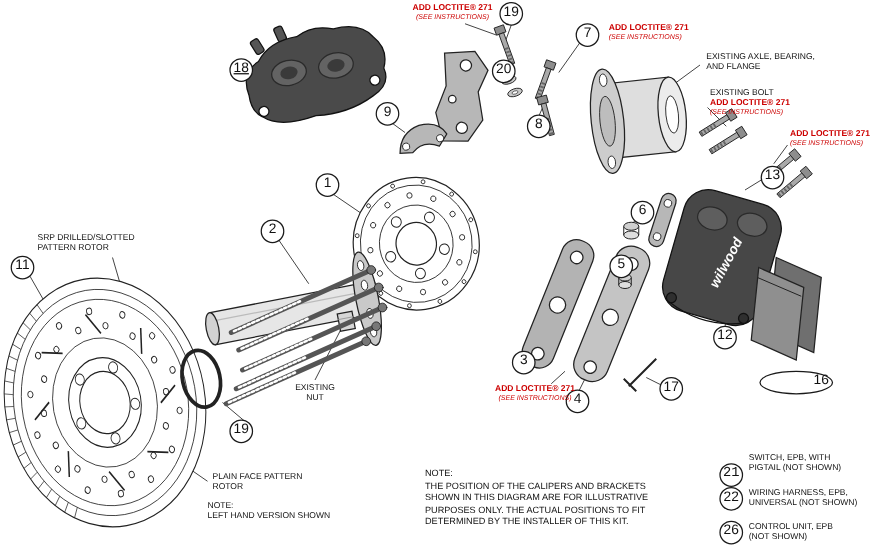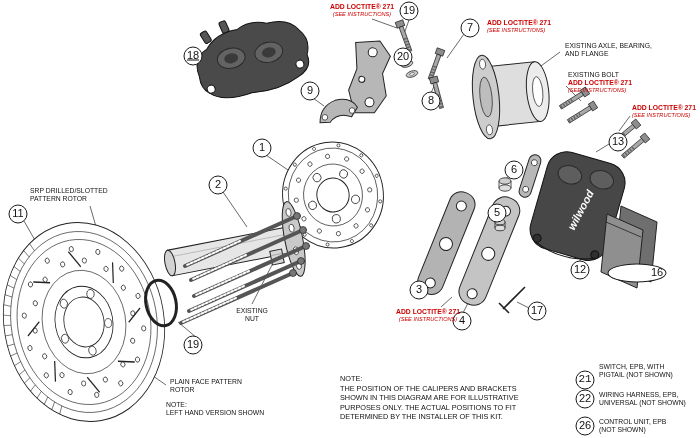--- a/index.html
+++ b/index.html
@@ -346,21 +346,21 @@
       <div class="callout" style="left: 462px; top: 321px;">4</div>
       <div class="callout" style="left: 497px; top: 213px;">5</div>
       <div class="callout" style="left: 514px; top: 170px;">6</div>
       <div class="callout" style="left: 470px; top: 28px;">7</div>
       <div class="callout" style="left: 431px; top: 101px;">8</div>
       <div class="callout" style="left: 310px; top: 91px;">9</div>
       <div class="callout" style="left: 193px; top: 345px;">19</div>
       <div class="callout" style="left: 18px; top: 214px;">11</div>
       <div class="callout" style="left: 580px; top: 270px;">12</div>
       <div class="callout" style="left: 618px; top: 142px;">13</div>
-      <div class="callout" style="left: 637px; top: 273px; padding-left: 40px;">16</div>
+      <div class="callout" style="left: 637px; top: 306px; padding-left: 40px;">16</div>
       <div class="callout" style="left: 537px; top: 311px;">17</div>
       <div class="callout" style="left: 193px; top: 56px; text-decoration: underline;">18</div>
       <div class="callout" style="left: 409px; top: 11px;">19</div>
       <div class="callout" style="left: 391px; top: 57px; margin-left: 12px;">20</div>
       <div class="callout" style="left: 585px; top: 380px; font-family: Liberation Mono, monospace;">21</div>
       <div class="callout" style="left: 585px; top: 399px; text-align: center;">22</div>
       <div class="callout" style="left: 585px; top: 426px;">26</div>
     </div>
 <div class="layer">
       <div class="label align-center" style="left: 362px; top: 3px;">

